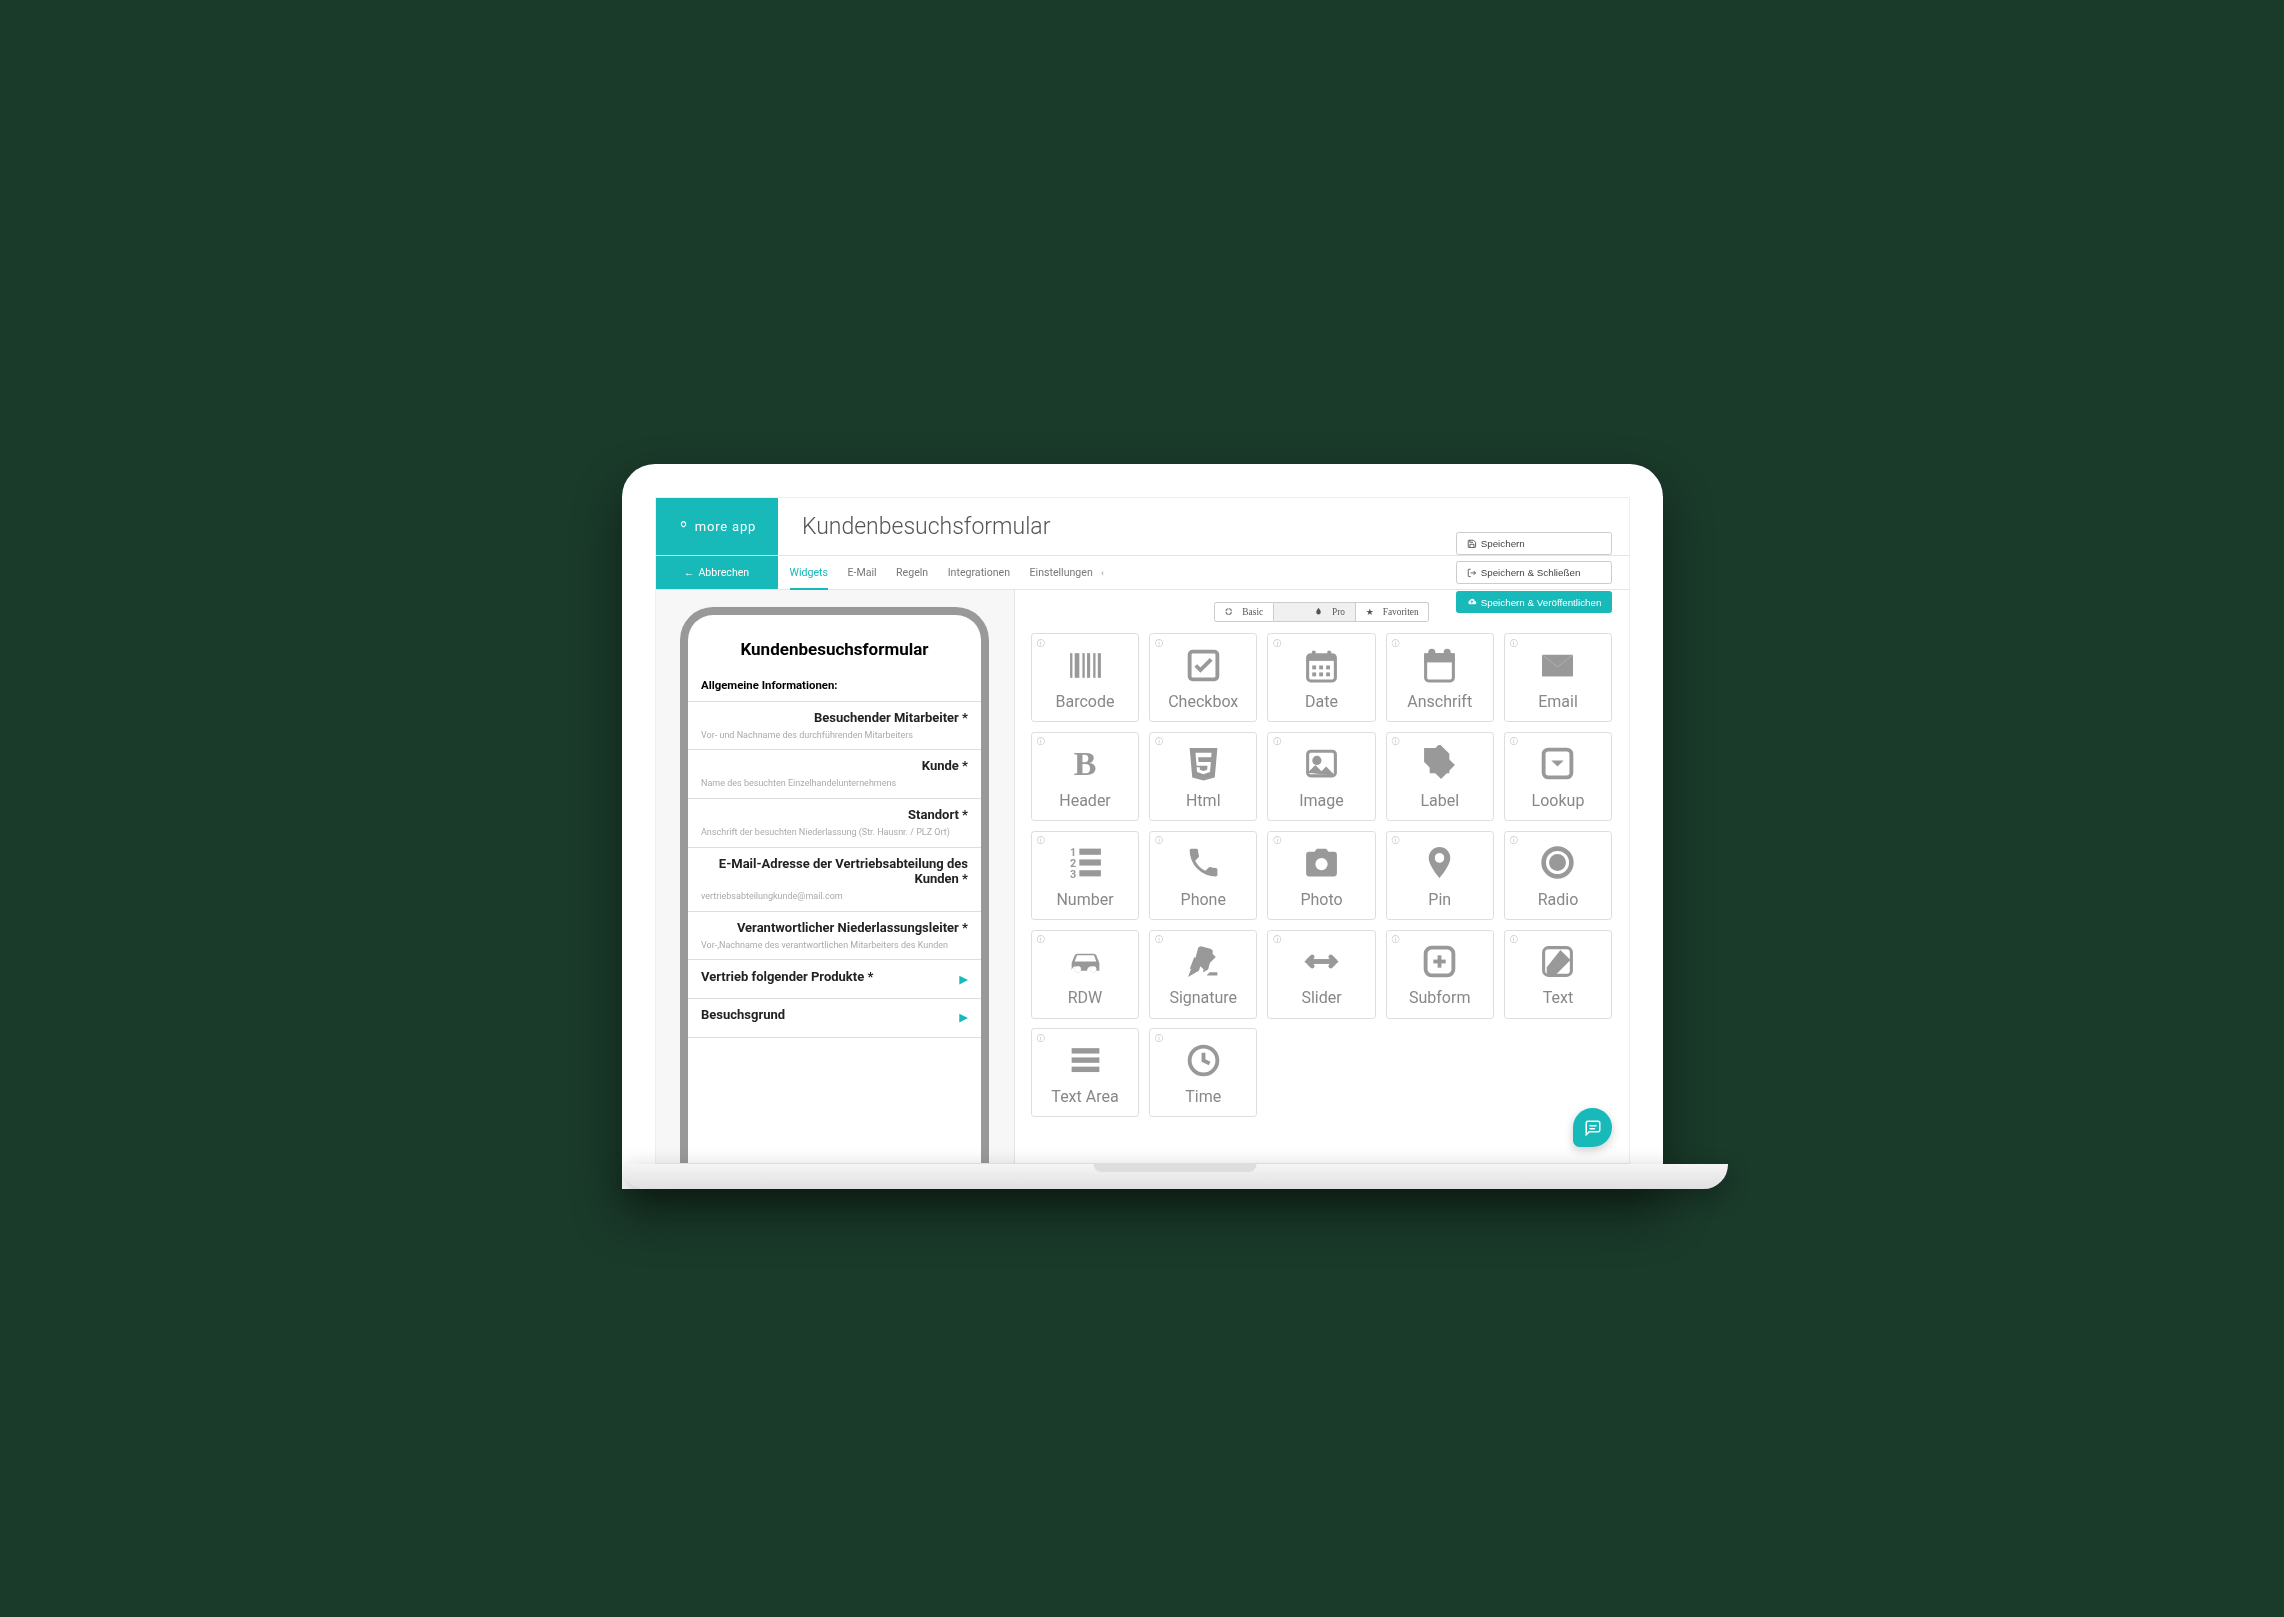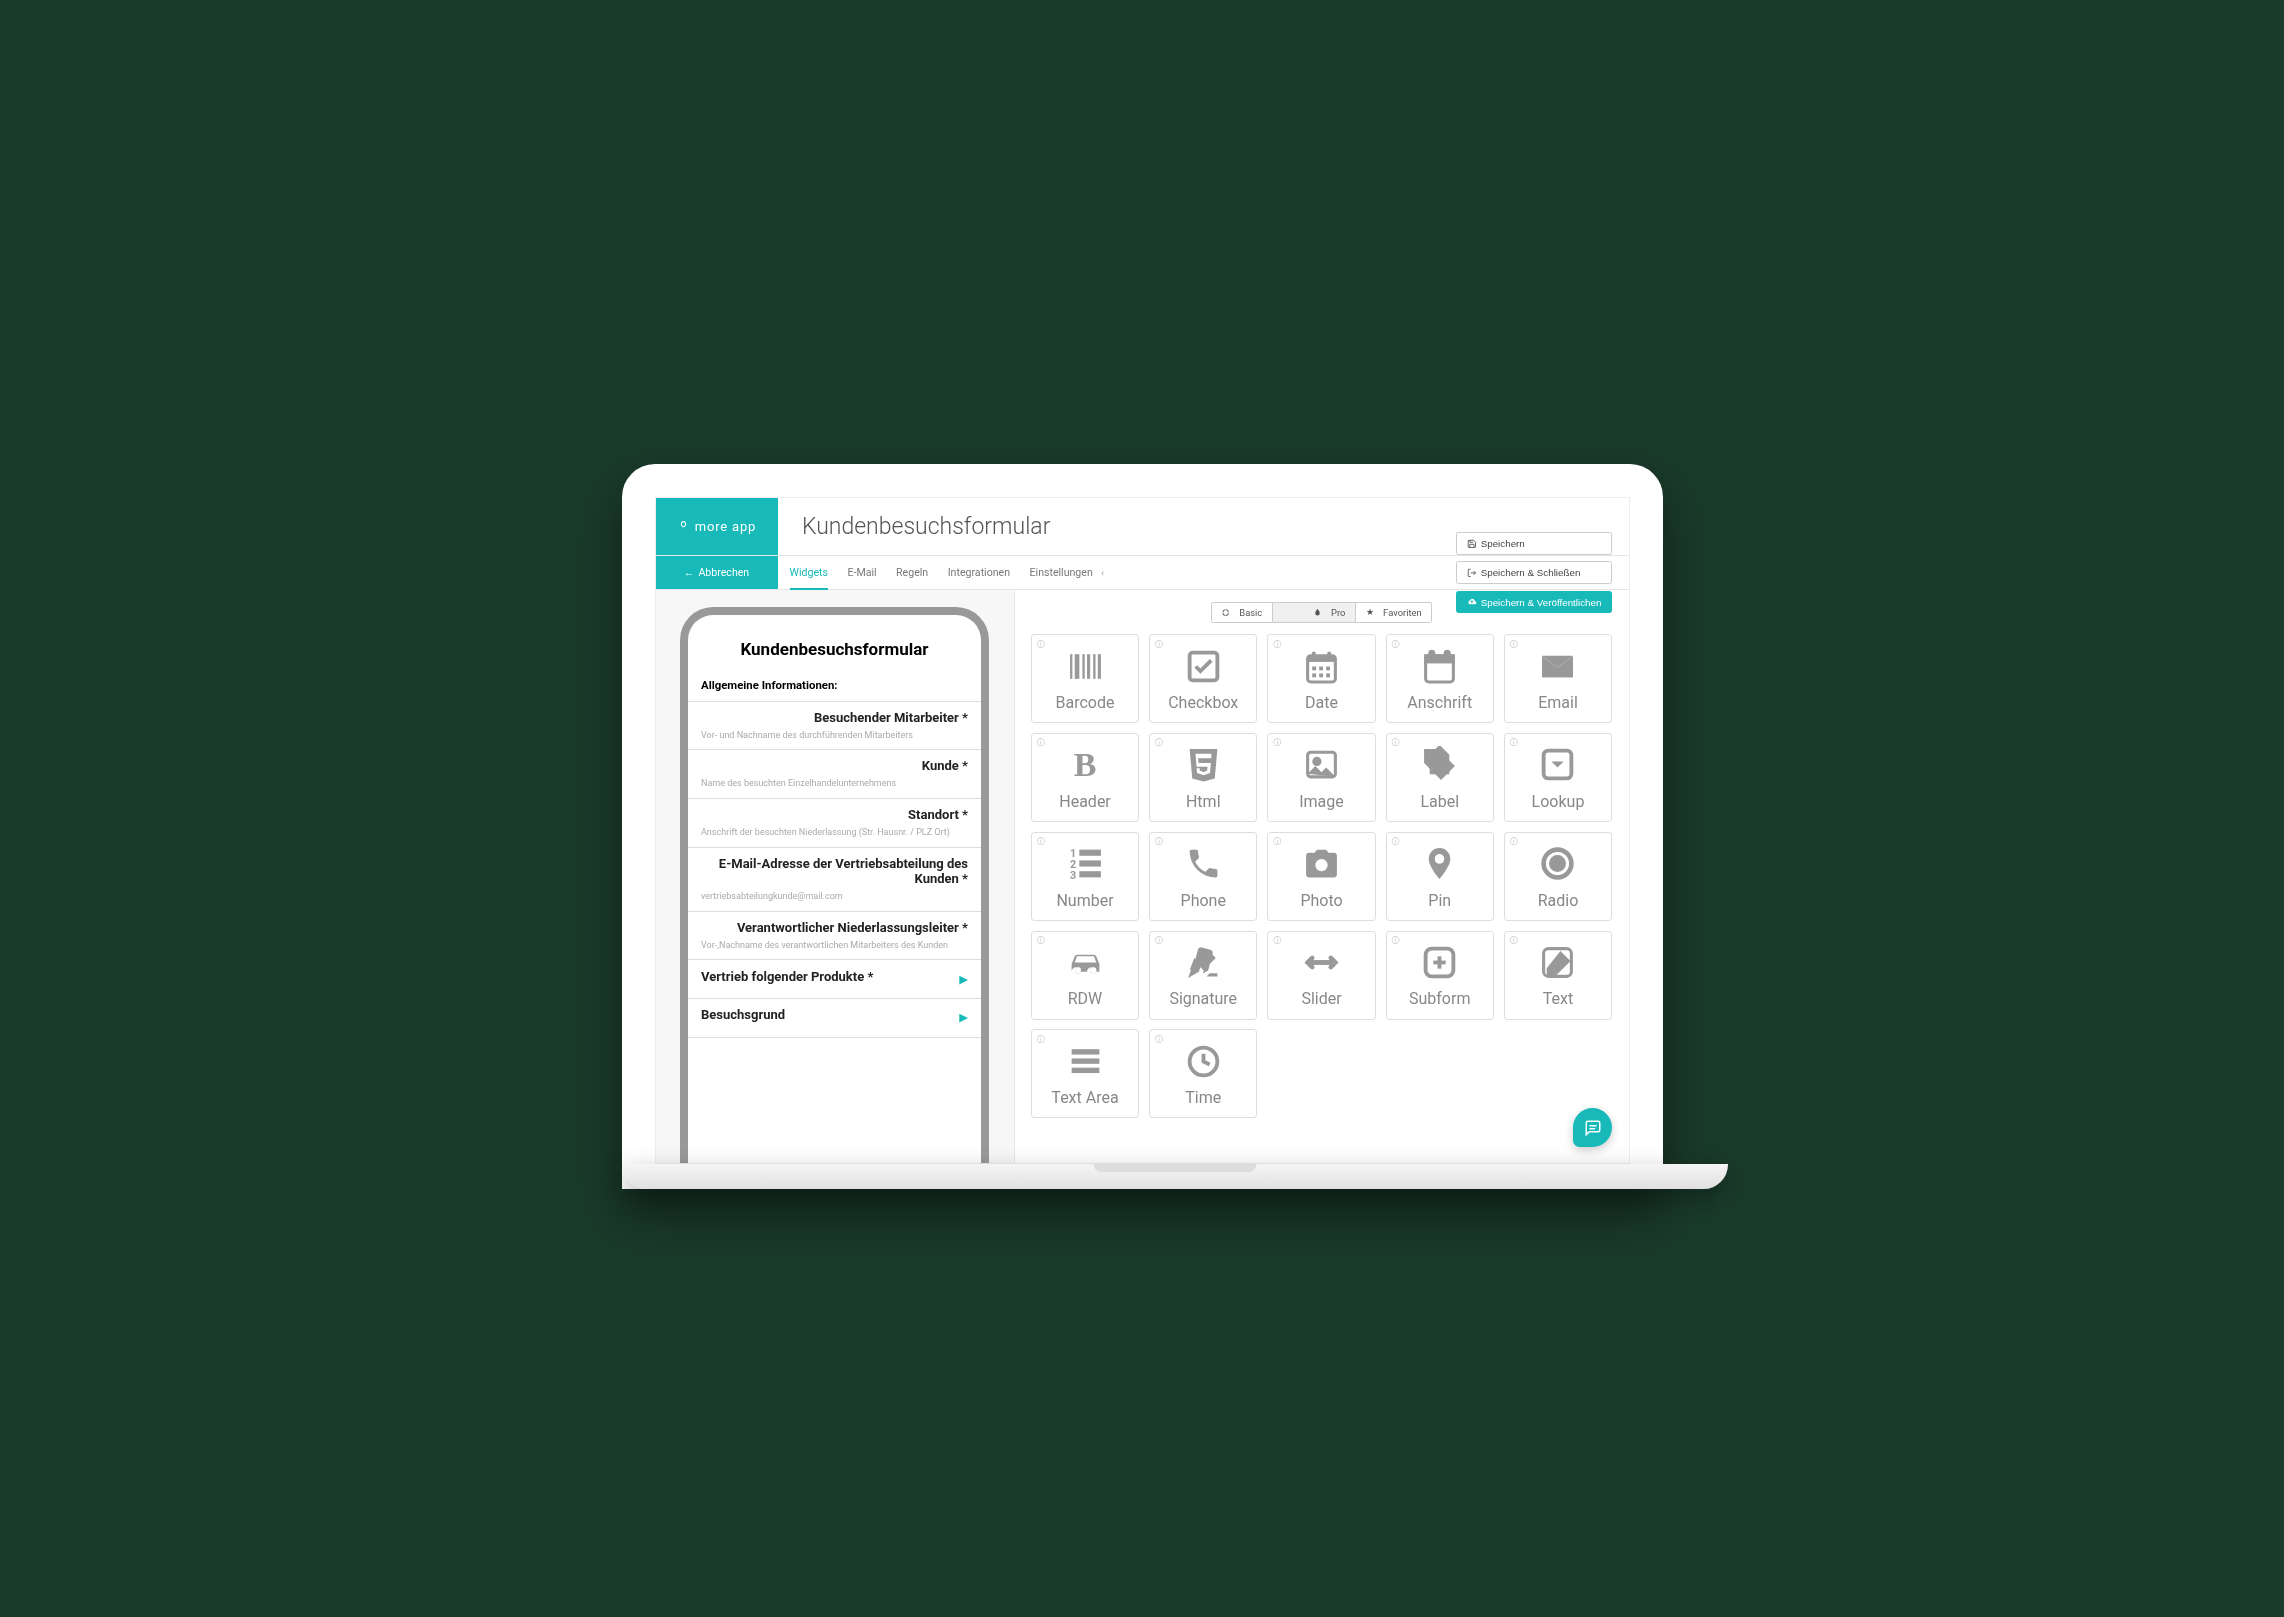--- a/index.html
+++ b/index.html
@@ -112,21 +112,21 @@
   .form-title { font-size: 17px; font-weight: 700; text-align: center; padding: 8.1px 16.3px 14.6px; }
   .section-h { font-size: 11.4px; font-weight: 700; padding: 4.9px 13px 8.1px; }
   .field { border-top: 0.8px solid #ddd; padding: 8.1px 13px 9.8px; }
   .field:last-child { border-bottom: 0.8px solid #ddd; }
   .field-label { font-size: 13px; font-weight: 700; color: #222; margin-bottom: 4.9px; text-align: right; }
   .field-hint { font-size: 9px; color: #aaa; }
   .field-row { display:flex; align-items:center; justify-content:space-between; }
   .play { color:#17b9b9; font-size:11.4px; }
   .palette-col { flex: 1; border-left: 0.8px solid #e5e5e5; padding: 11.4px 16.3px; overflow-y:auto;}
   .filter { display: flex; justify-content: center; margin-bottom: 11.4px; }
-  .filter .seg { border: 0.8px solid #ccc; padding: 4.1px 9.8px; font-size: 9.4px; cursor: pointer; background: #fff; display:flex; align-items:center; gap:9px; color:#555;}
+  .filter .seg { border: 0.8px solid #ccc; padding: 4.1px 9.8px; font-size: 9.4px; cursor: pointer; background: #fff; display:flex; align-items:center; gap:9px; color:#555;font-family:Liberation Serif, serif;}
   .filter .seg:first-child { border-radius: 2.4px 0 0 2.4px; }
   .filter .seg:last-child { border-radius: 0 2.4px 2.4px 0; border-left: none; }
   .filter .seg.middle { border-left: none; padding-left: 40px; }
   .filter .seg.active { background: #f0f0f0; }
   .grid { display: grid; grid-template-columns: repeat(5, 1fr); gap: 9.8px; }
   .widget {
     border: 0.8px solid #ddd;
     border-radius: 3.3px;
     background: #fff;
     height: 89px;

